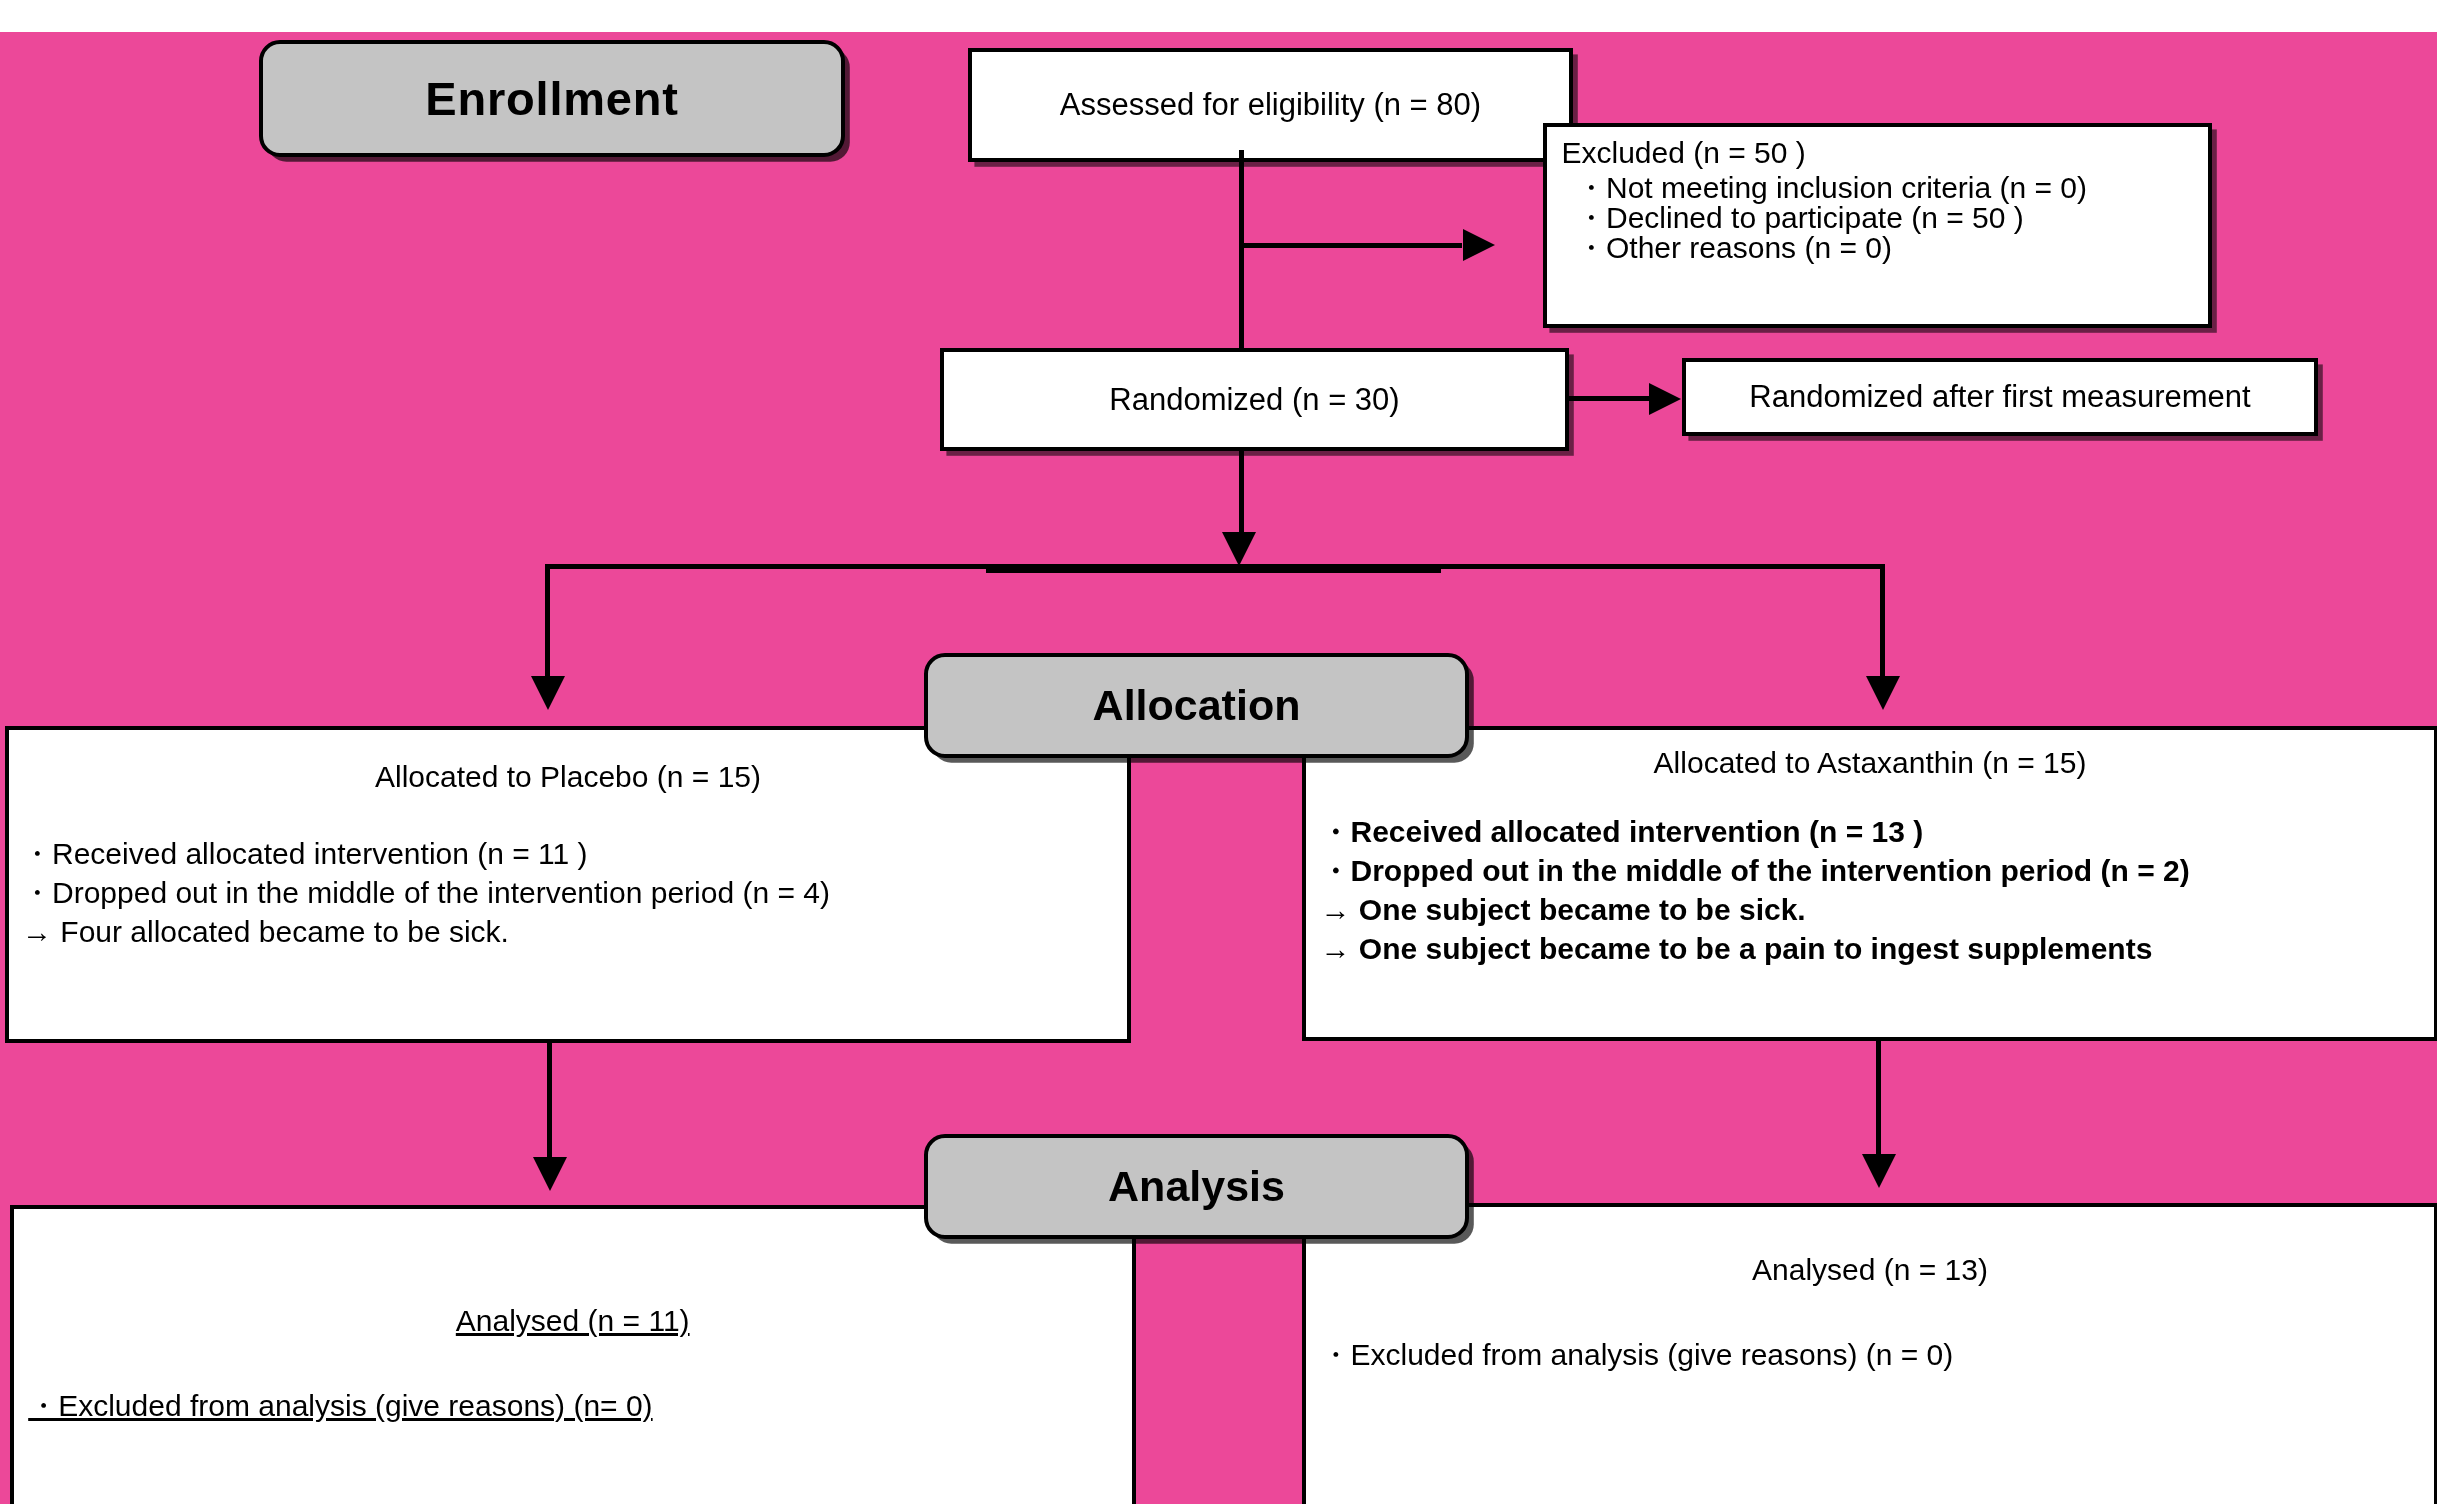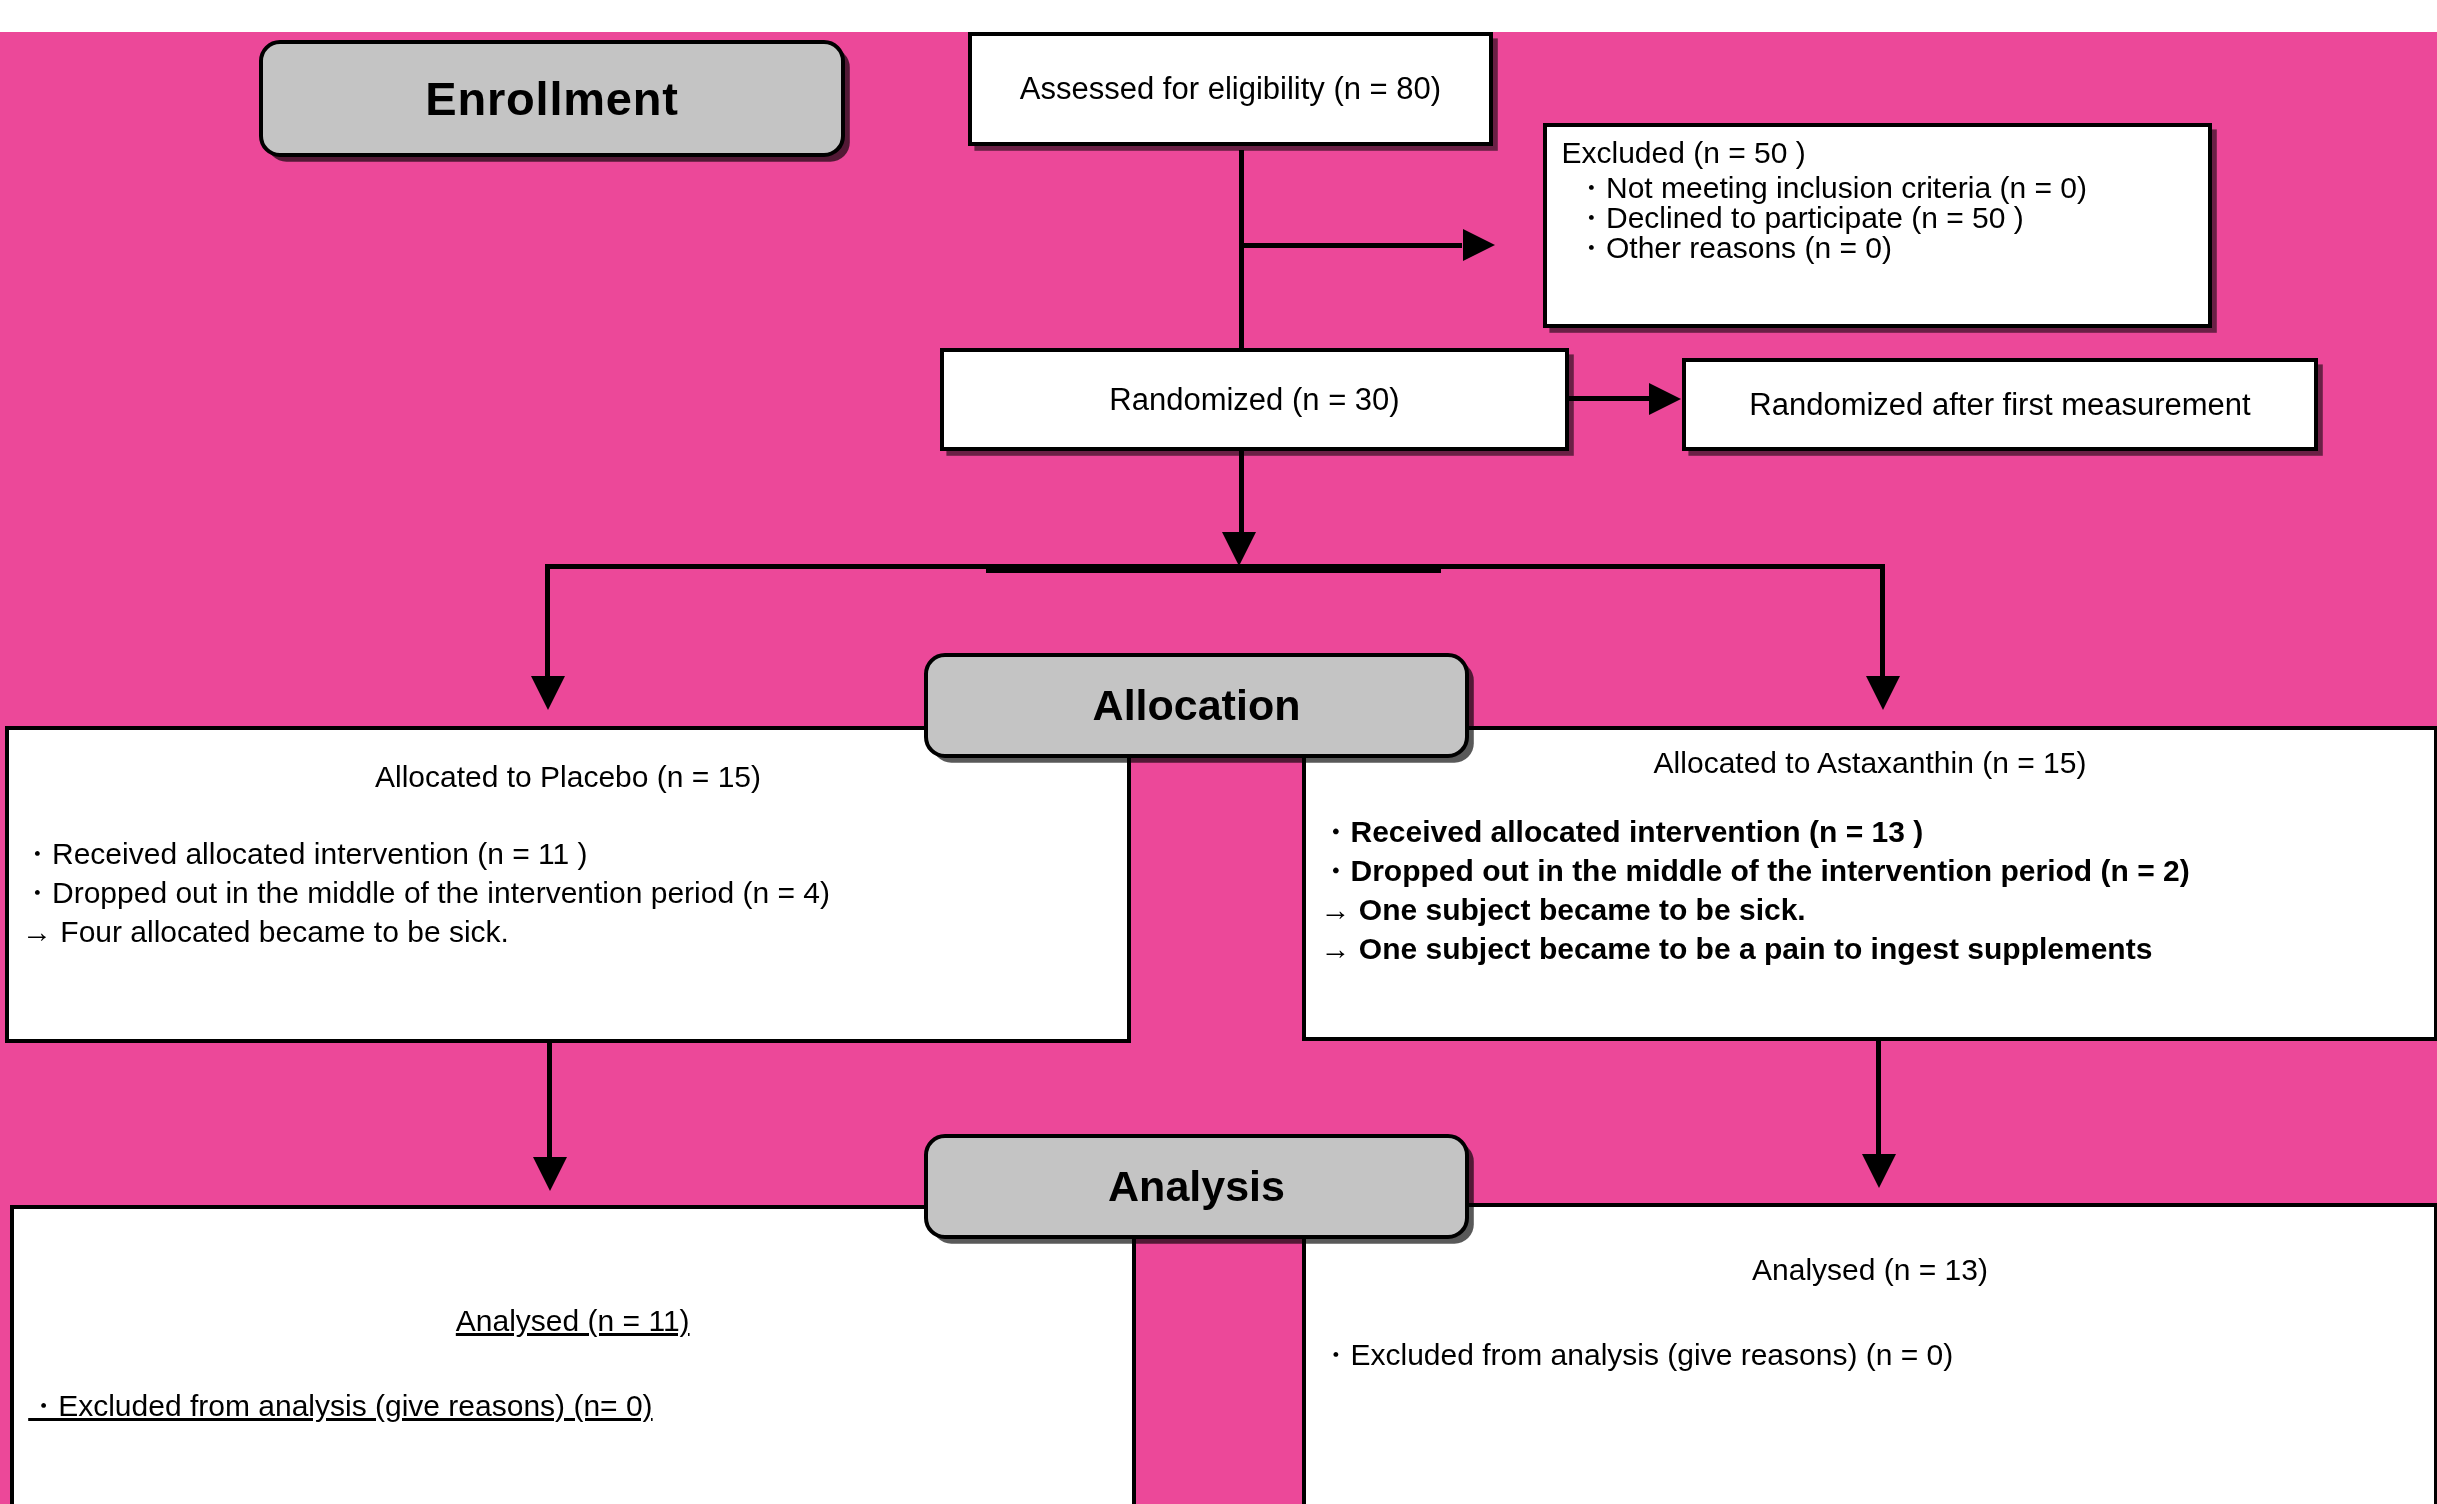--- a/index.html
+++ b/index.html
@@ -79,21 +79,21 @@
 </style>
 </head>
 <body>
 
 <div id="stage">
 
   <div class="pill" style="left:259px;top:8px;width:586px;height:117px;font-size:47px;letter-spacing:0.8px;">
     <span>Enrollment</span>
   </div>
 
-  <div class="box shadow" style="left:968px;top:0;width:525px;height:114px;">
+  <div class="box shadow" style="left:968px;top:16px;width:605px;height:114px;">
     <div class="center-line" style="font-size:31px;">
       <span class="boxtitle">Assessed for eligibility (n = 80)</span>
     </div>
   </div>
 
   <div class="vline" style="left:1239px;top:118px;height:201px;"></div>
 
   <div class="hline" style="left:1241px;top:211px;width:221px;"></div>
   <div class="arrow-right" style="left:1463px;top:197px;"></div>
 
@@ -110,21 +110,21 @@
 
   <div class="box shadow" style="left:940px;top:316px;width:629px;height:103px;">
     <div class="center-line" style="font-size:31px;">
       <span class="boxtitle">Randomized (n = 30)</span>
     </div>
   </div>
 
   <div class="hline" style="left:1567px;top:364px;width:84px;"></div>
   <div class="arrow-right" style="left:1649px;top:351px;"></div>
 
-  <div class="box shadow" style="left:1682px;top:326px;width:636px;height:93px;">
+  <div class="box shadow" style="left:1682px;top:326px;width:636px;height:78px;">
     <div class="center-line" style="font-size:31px;">
       <span class="boxtitle">Randomized after first measurement</span>
     </div>
   </div>
 
   <div class="vline" style="left:1239px;top:419px;height:87px;"></div>
   <div class="arrow-down" style="left:1222px;top:500px;"></div>
 
   <div class="hline" style="left:545px;top:532px;width:1340px;"></div>
   <div class="hline thick" style="left:986px;top:532px;width:455px;"></div>

